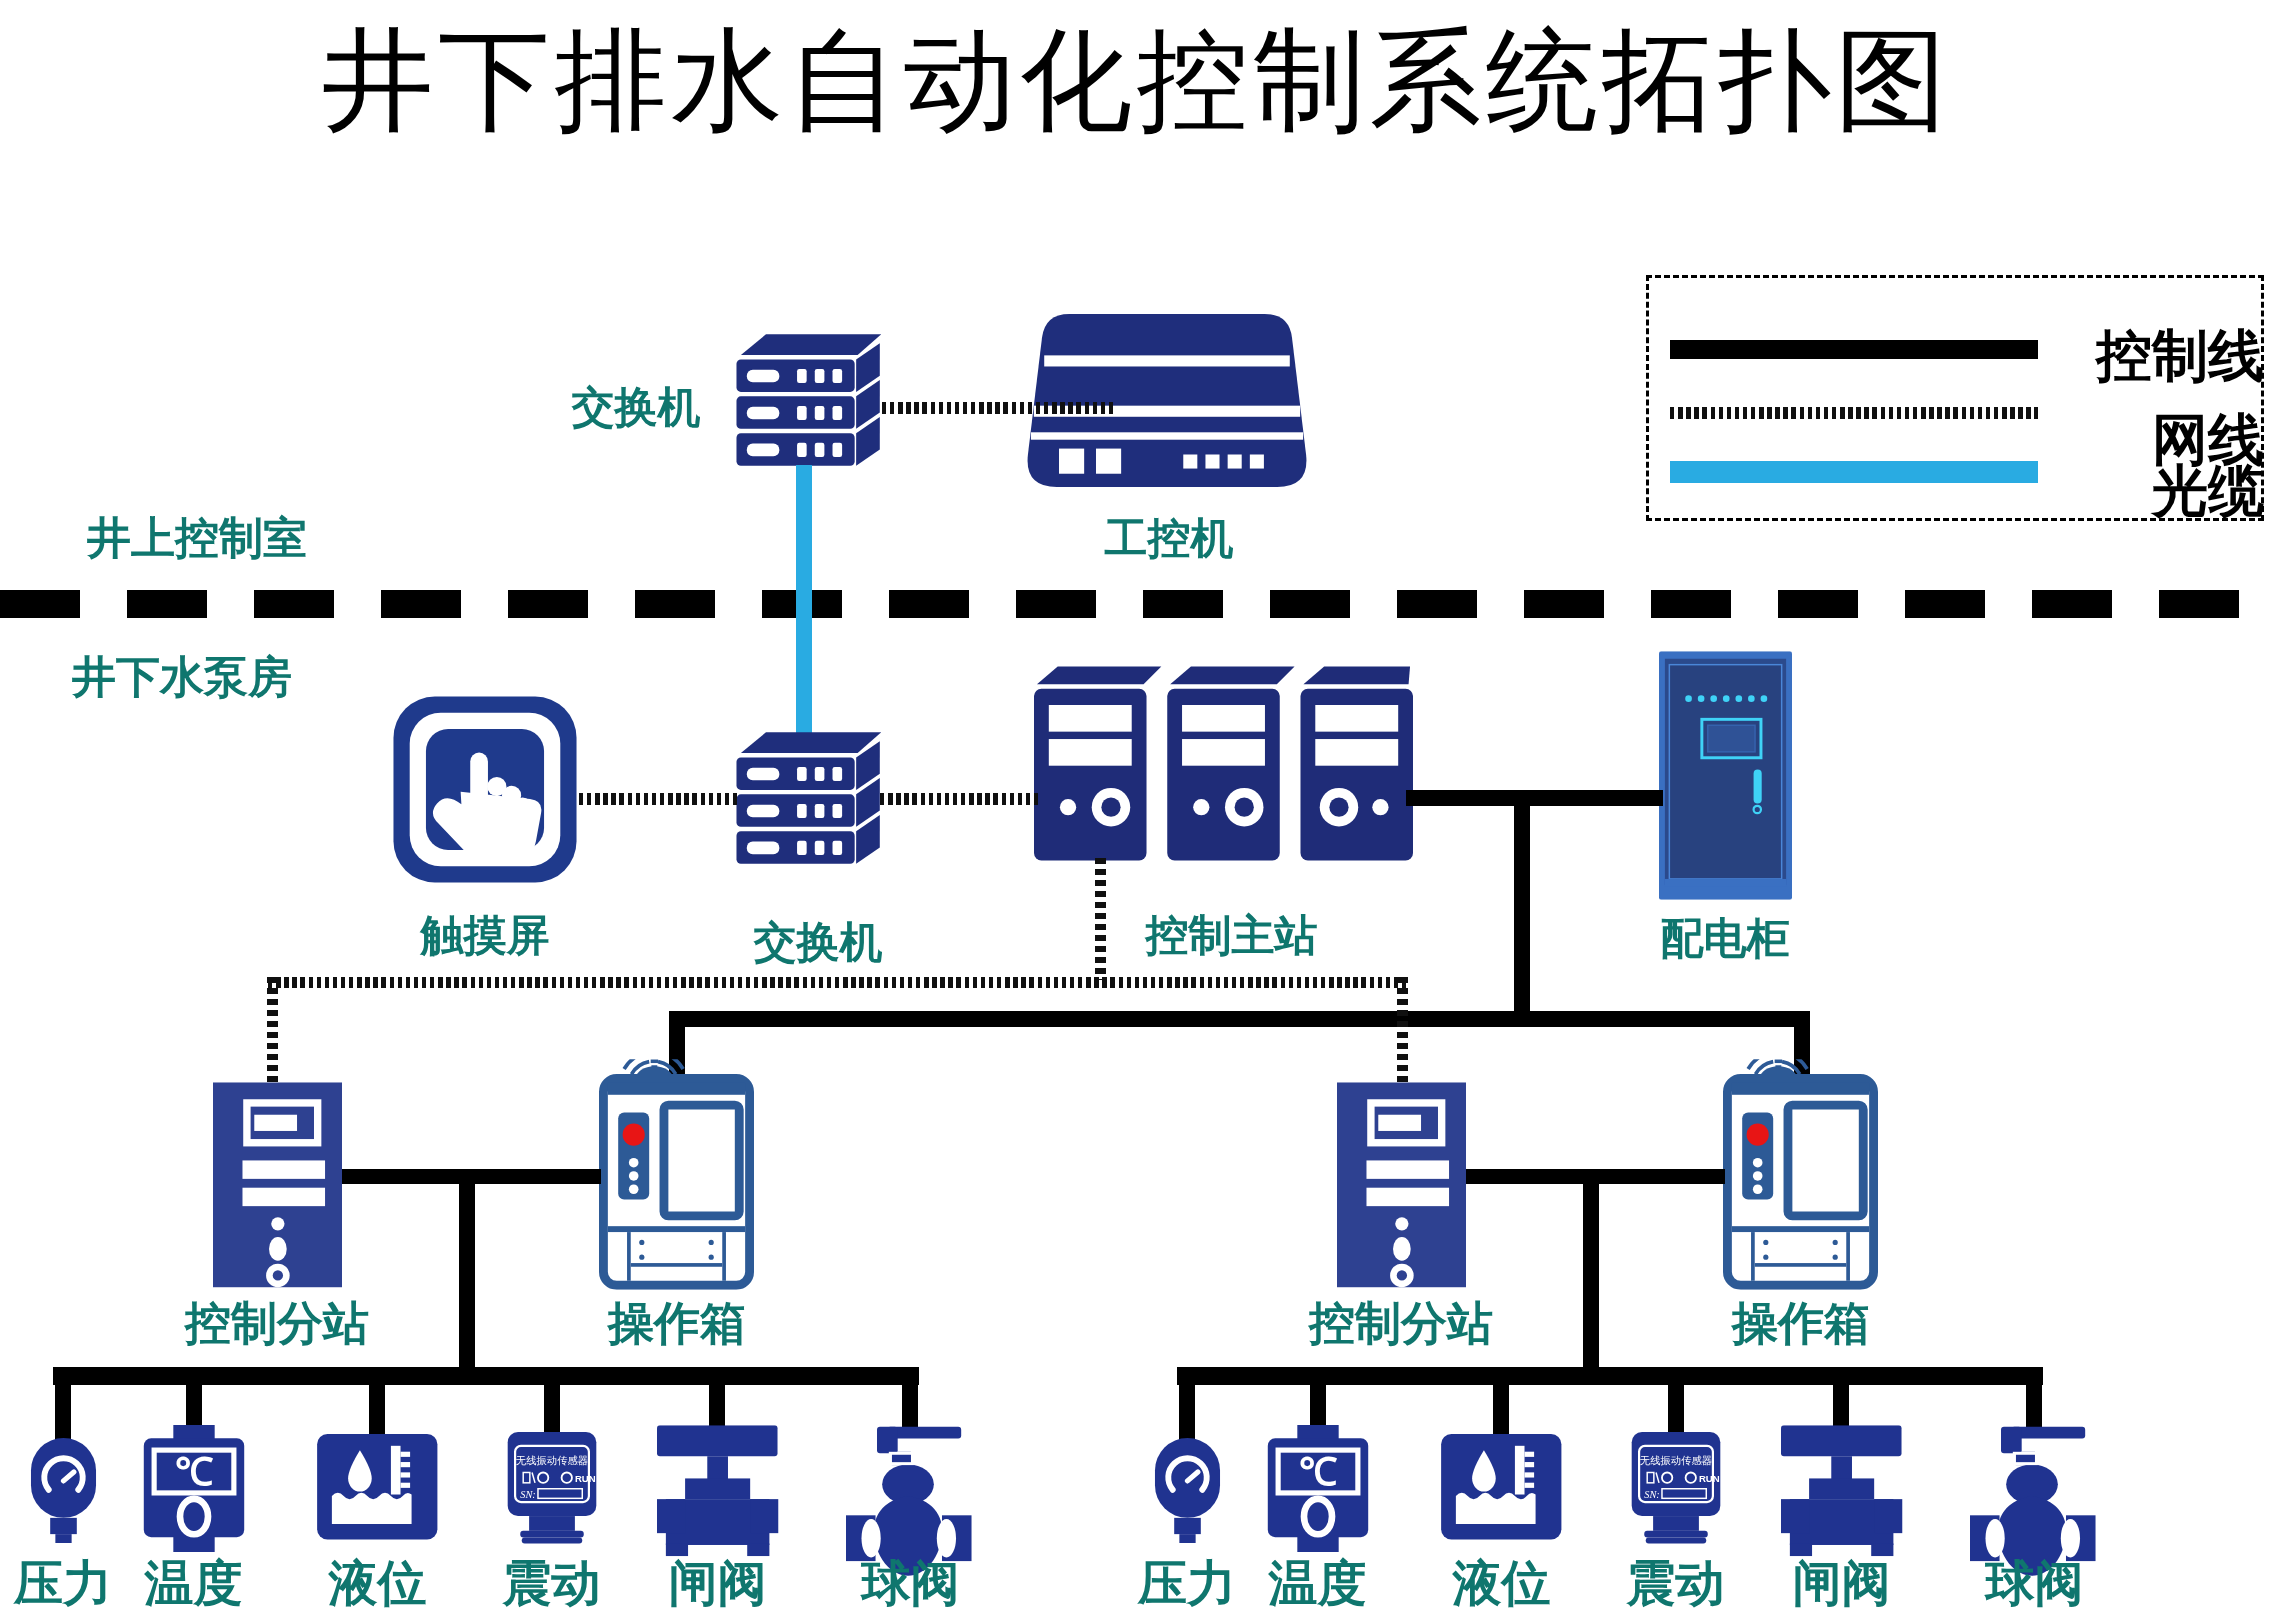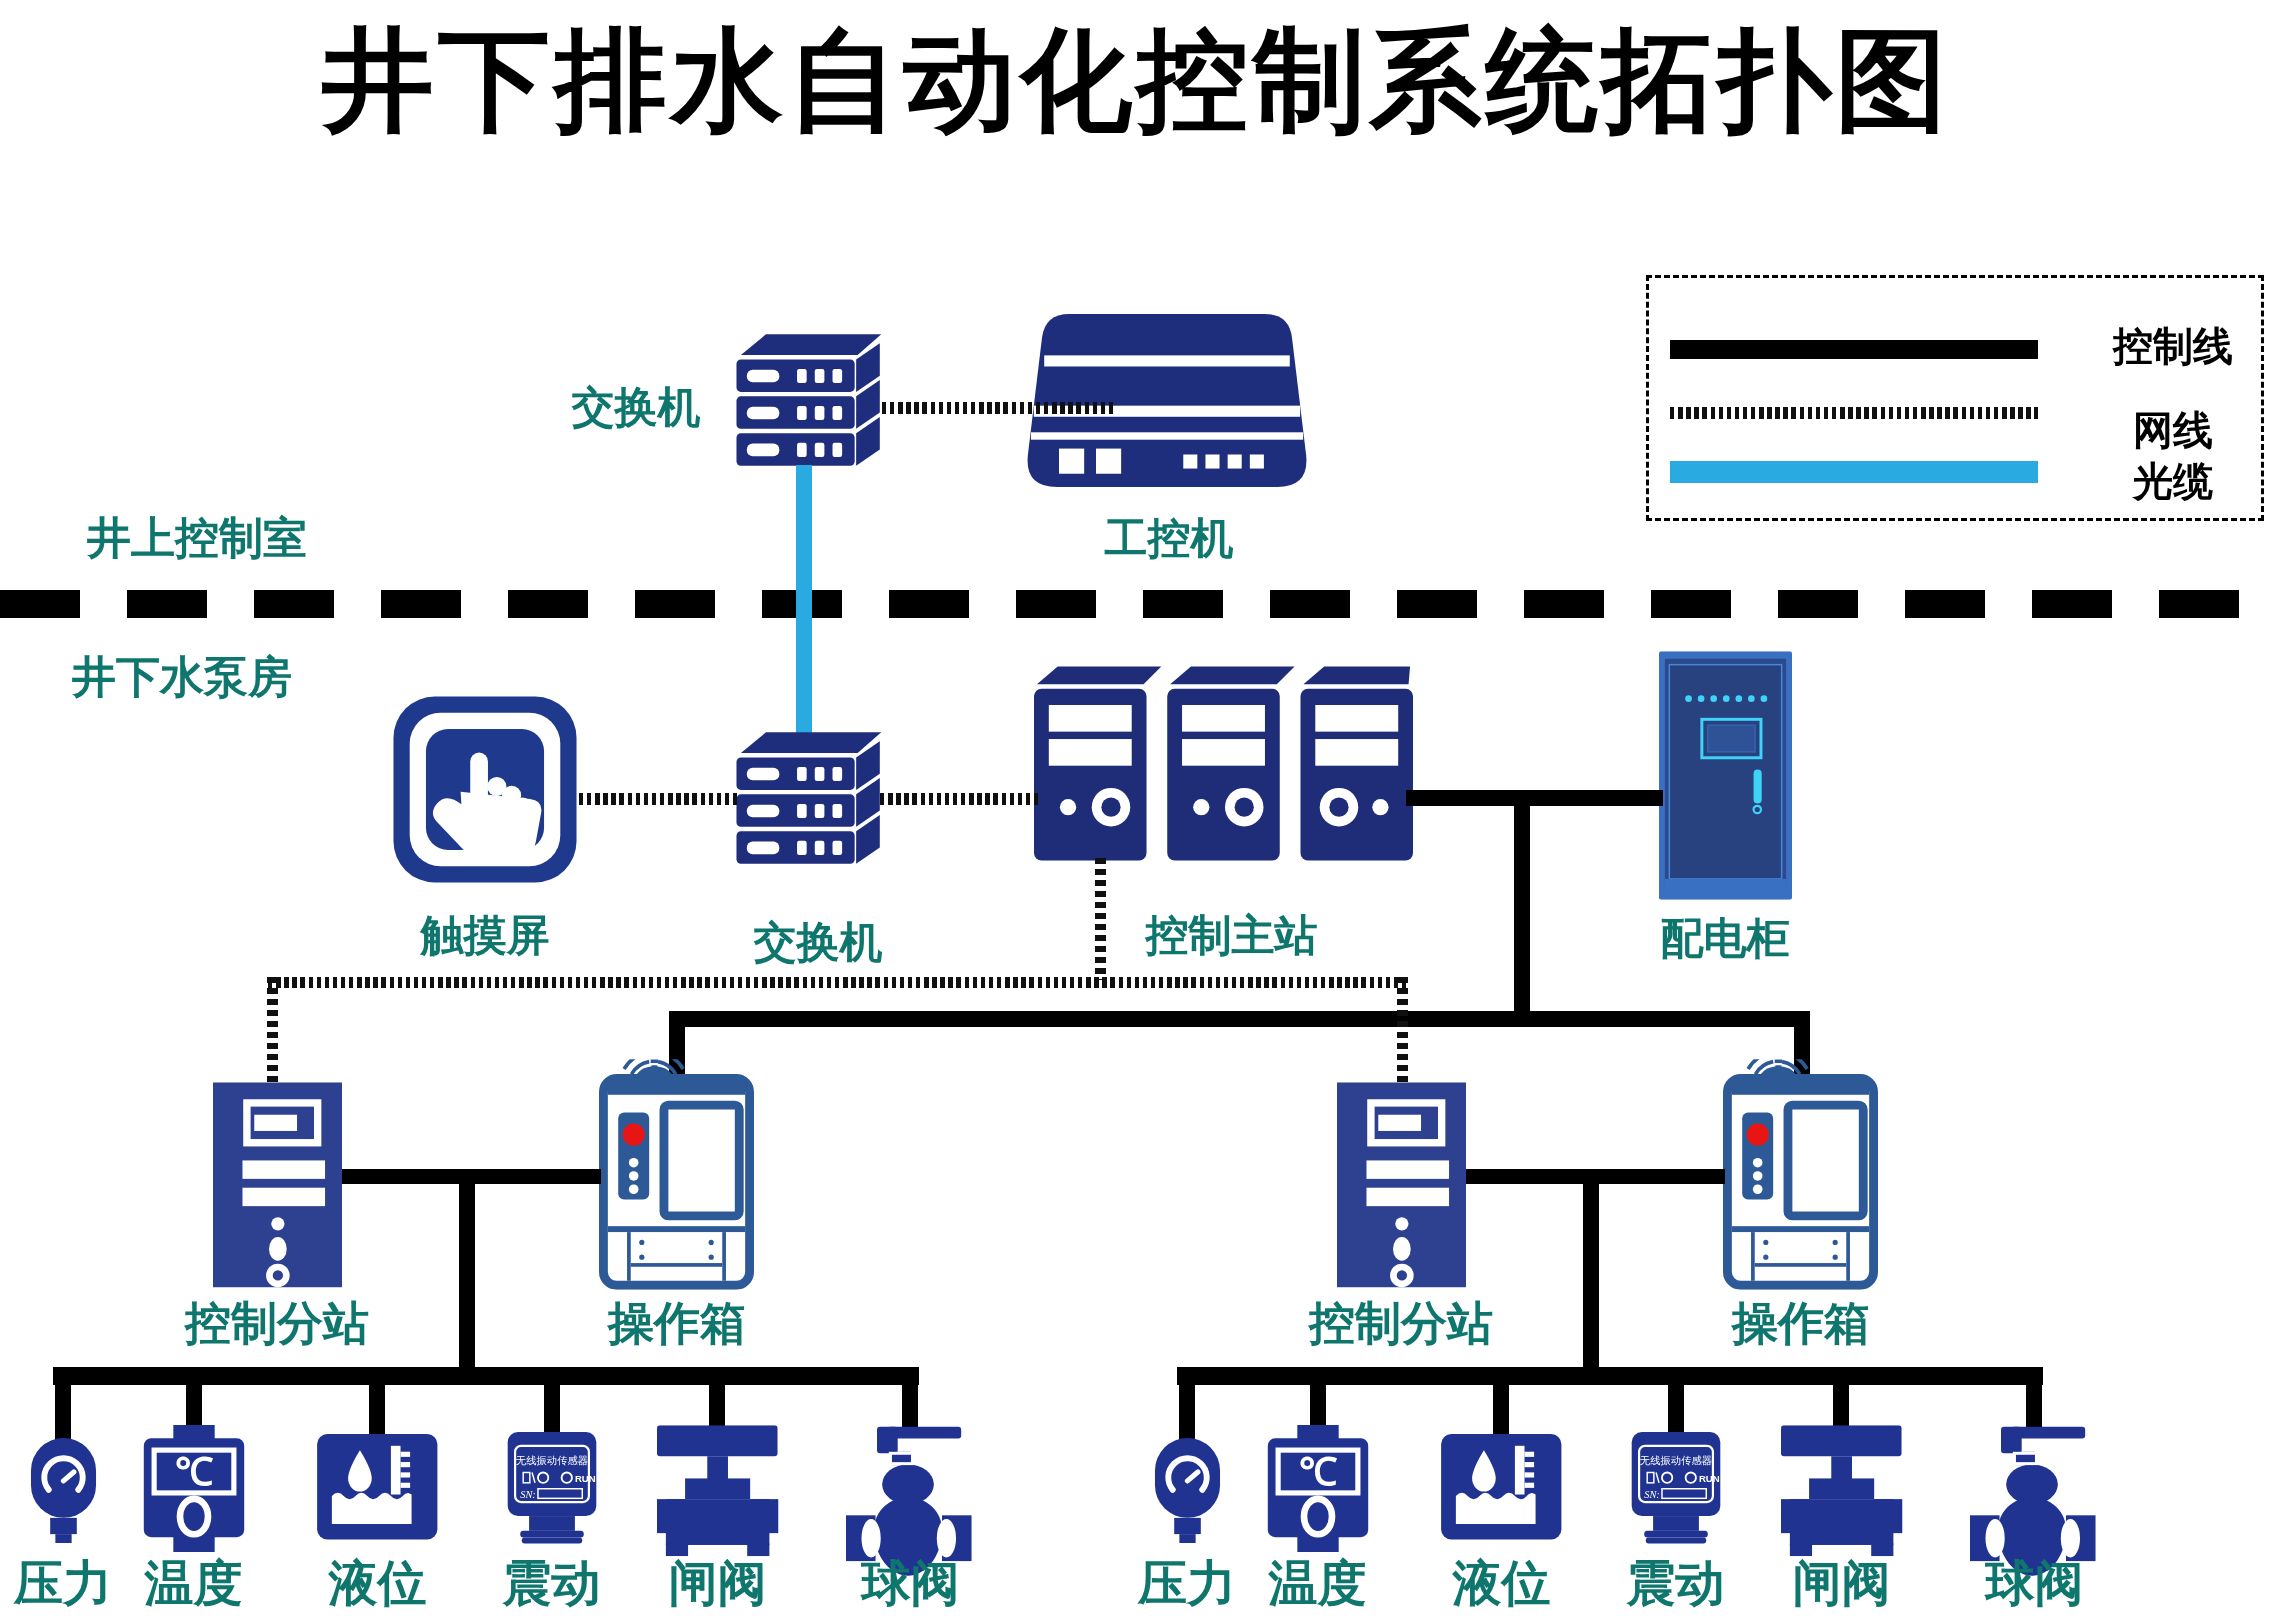--- a/index.html
+++ b/index.html
@@ -8,22 +8,22 @@
   .lbl{position:absolute;color:#0f766e;font-weight:bold;text-align:center;white-space:nowrap;}
   .line-h{position:absolute;background:#000;}
   .line-v{position:absolute;background:#000;}
   .dot-h{position:absolute;background:repeating-linear-gradient(90deg,#101010 0 4.4px,transparent 4.4px 8.1px);}
   .dot-v{position:absolute;background:repeating-linear-gradient(180deg,#101010 0 6px,transparent 6px 11px);}
   .sep{position:absolute;background:repeating-linear-gradient(90deg,#000 0 80px,transparent 80px 127px);}
   .fiber{position:absolute;background:#29abe2;}
   .icon{position:absolute;}
   .group{position:absolute;top:0;left:0;width:977px;height:1358px;}
   #legend-box{position:absolute;left:1646px;top:275px;width:618px;height:246px;border:3.7px dashed #000;background:#fff;box-sizing:border-box;}
-  #title{position:absolute;left:0;top:6px;width:2273px;text-align:center;font-size:112px;font-weight:bold;letter-spacing:4.4px;color:#000;}
-  .leg-lbl{position:absolute;left:433px;width:182px;font-size:40px;font-weight:bold;text-align:center;}
+  #title{position:absolute;left:0;top:6px;width:2273px;text-align:center;font-size:112px;font-weight:normal;letter-spacing:4.4px;color:#000;}
+  .leg-lbl{position:absolute;left:433px;width:182px;font-size:56px;font-weight:bold;text-align:right;}
 </style>
 </head>
 <body>
 
 <svg width="0" height="0" style="position:absolute">
   <defs>
     <symbol id="sym-switch" viewBox="0 0 222 190">
       <polygon points="8,32 42,4 198,4 166,32" fill="#1f2e7c"></polygon>
       <g>
         <polygon points="164,38 196,16 196,60 164,82" fill="#1f2e7c"></polygon>

